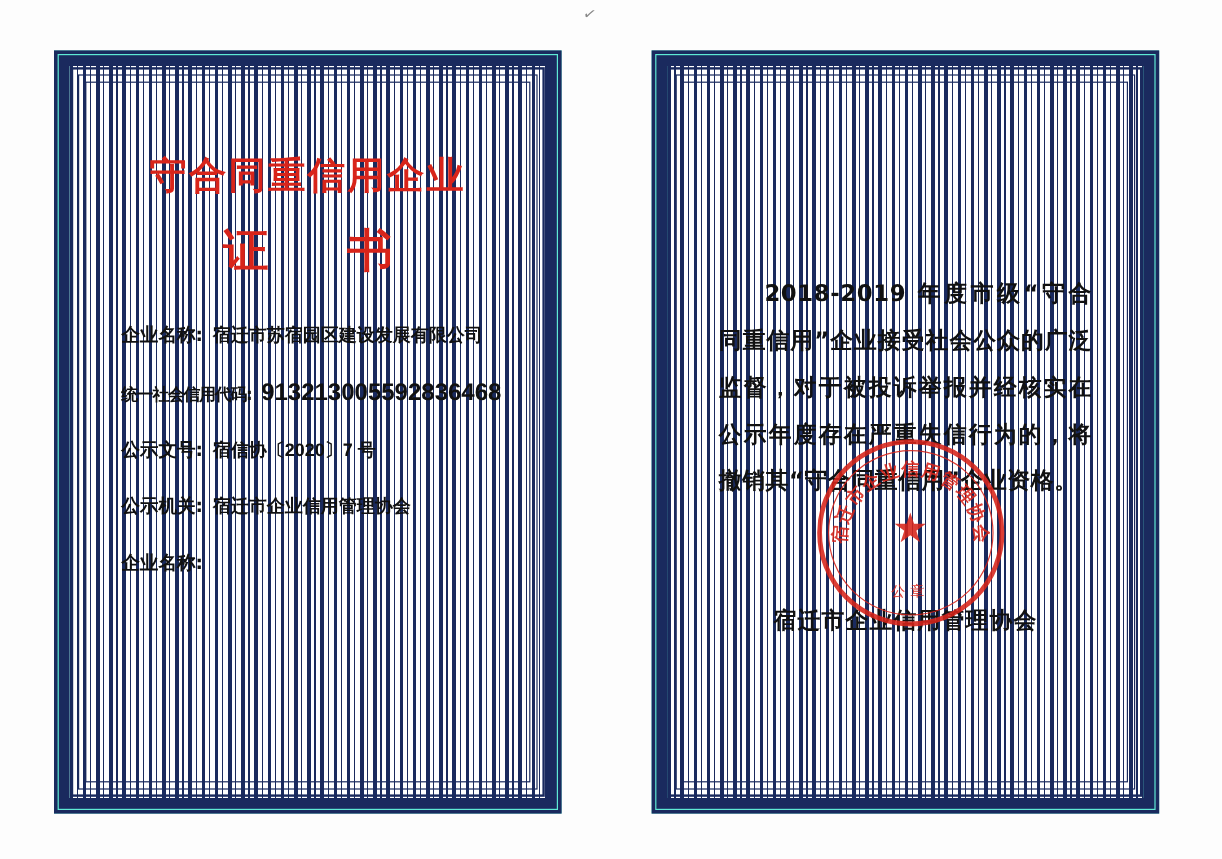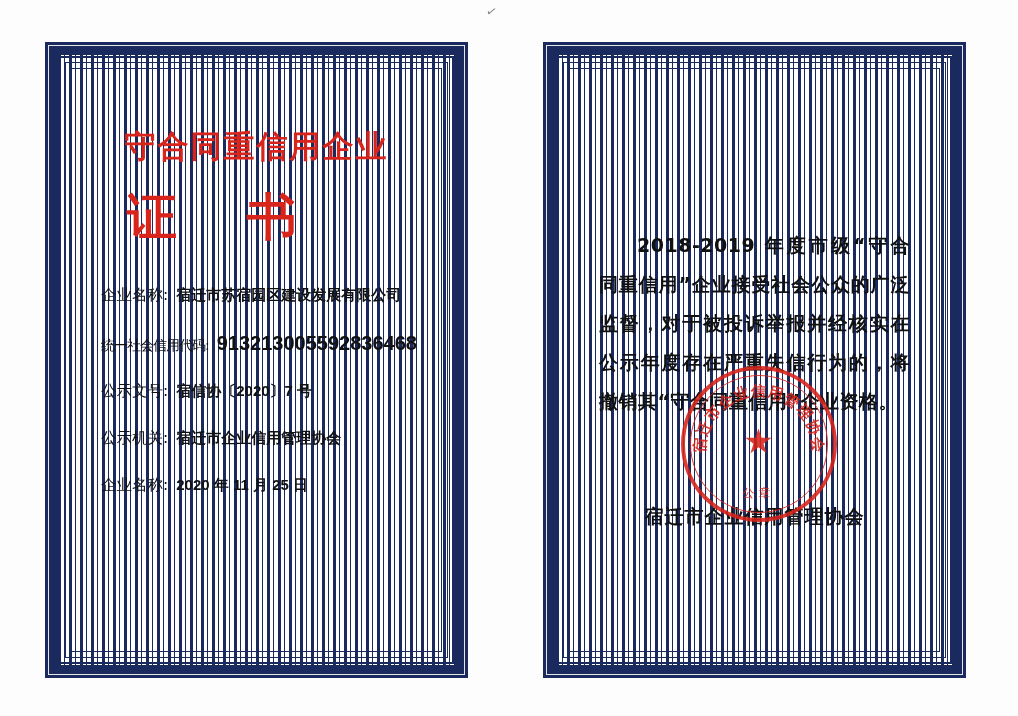--- a/index.html
+++ b/index.html
@@ -17,21 +17,21 @@
 
   .page {
     position: absolute;
     inset: 0;
     background: #fdfdfd;
   }
 
   
   .panel {
     position: absolute;
-    background: #e5e5e5;
+    background: #5eead4;
     box-sizing: border-box;
   }
   .panel-left  { left: 45px;  top: 42px; width: 423px; height: 636px; }
   .panel-right { left: 543px; top: 42px; width: 423px; height: 636px; }
 
   
   .border-outer {
     position: absolute;
     inset: 0;
     border: 3px solid #1a2a5e;
@@ -79,42 +79,42 @@
   .cert-title {
     text-align: center;
     color: #d8241a;
     font-weight: bold;
     font-size: 31px;
     letter-spacing: 2px;
     margin-top: 38px;
     font-family: "DejaVu Sans", sans-serif;
   }
   .cert-title2 {
-    text-align: left;
+    text-align: center;
     color: #d8241a;
     font-weight: bold;
-    font-size: 50px;
+    font-size: 38px;
     letter-spacing: 26px;
     margin-top: 16px;
     text-indent: 26px;
     font-family: "DejaVu Sans", sans-serif;
   }
 
   .fields {
     margin-top: 34px;
   }
   .field-row {
     display: flex;
     align-items: baseline;
     margin-bottom: 26px;
     font-size: 16px;
     color: #111111;
   }
   .field-label {
-    font-weight: normal;
+    font-weight: bold;
     white-space: nowrap;
     font-family: "DejaVu Sans", sans-serif;
     font-size: 15.5px;
   }
   .field-label.tight {
     letter-spacing: -1px;
     font-size: 14px;
   }
   .field-value {
     font-weight: bold;
@@ -263,21 +263,20 @@
           <span class="field-value">宿信协〔2020〕7 号</span>
         </div>
 
         <div class="field-row">
           <span class="field-label">公示机关:</span>
           <span class="field-value">宿迁市企业信用管理协会</span>
         </div>
 
         <div class="field-row">
           <span class="field-label">企业名称:</span>
-          <span class="field-value">2020 年 11 月 25 日</span>
         </div>
 
       </div>
     </div>
   </div>
 
   <div class="panel panel-right">
     <div class="border-outer"></div>
     <div class="border-mid"></div>
     <div class="border-inner2"></div>

